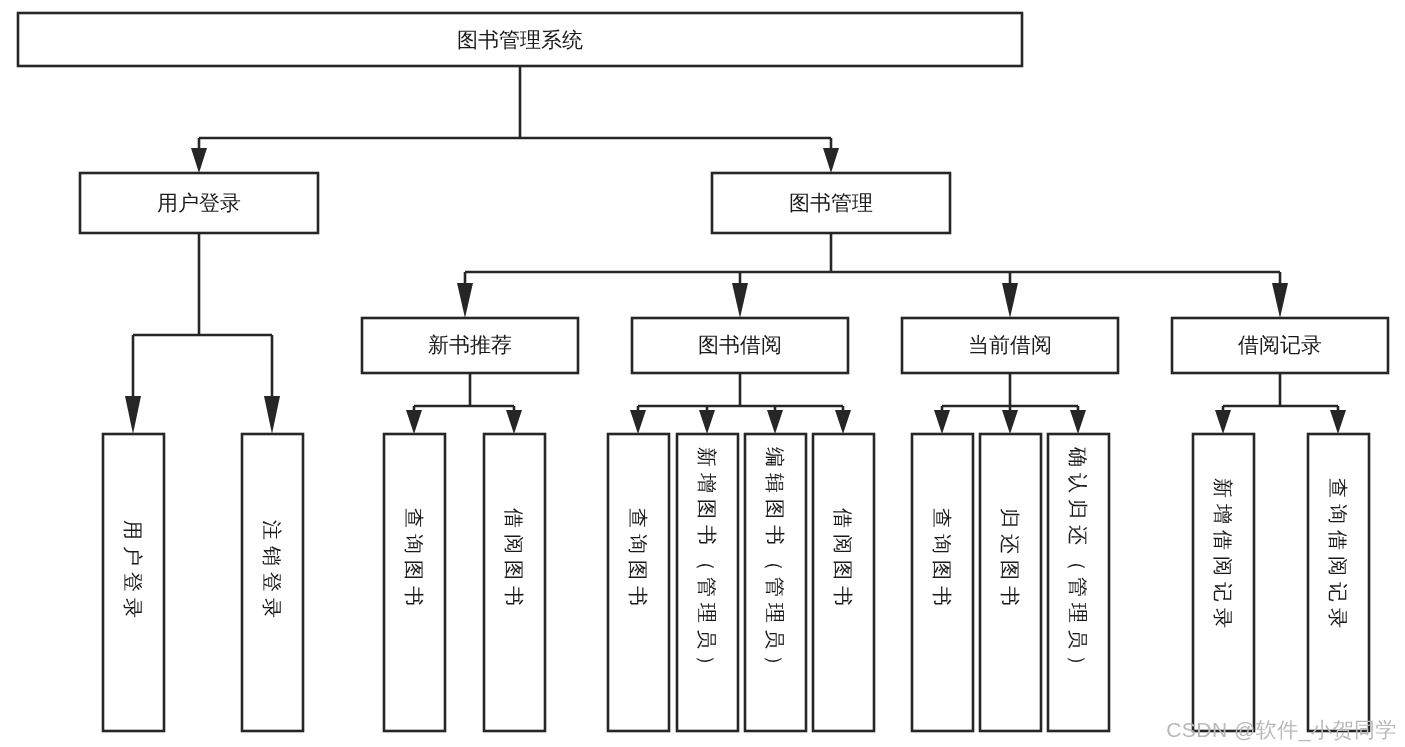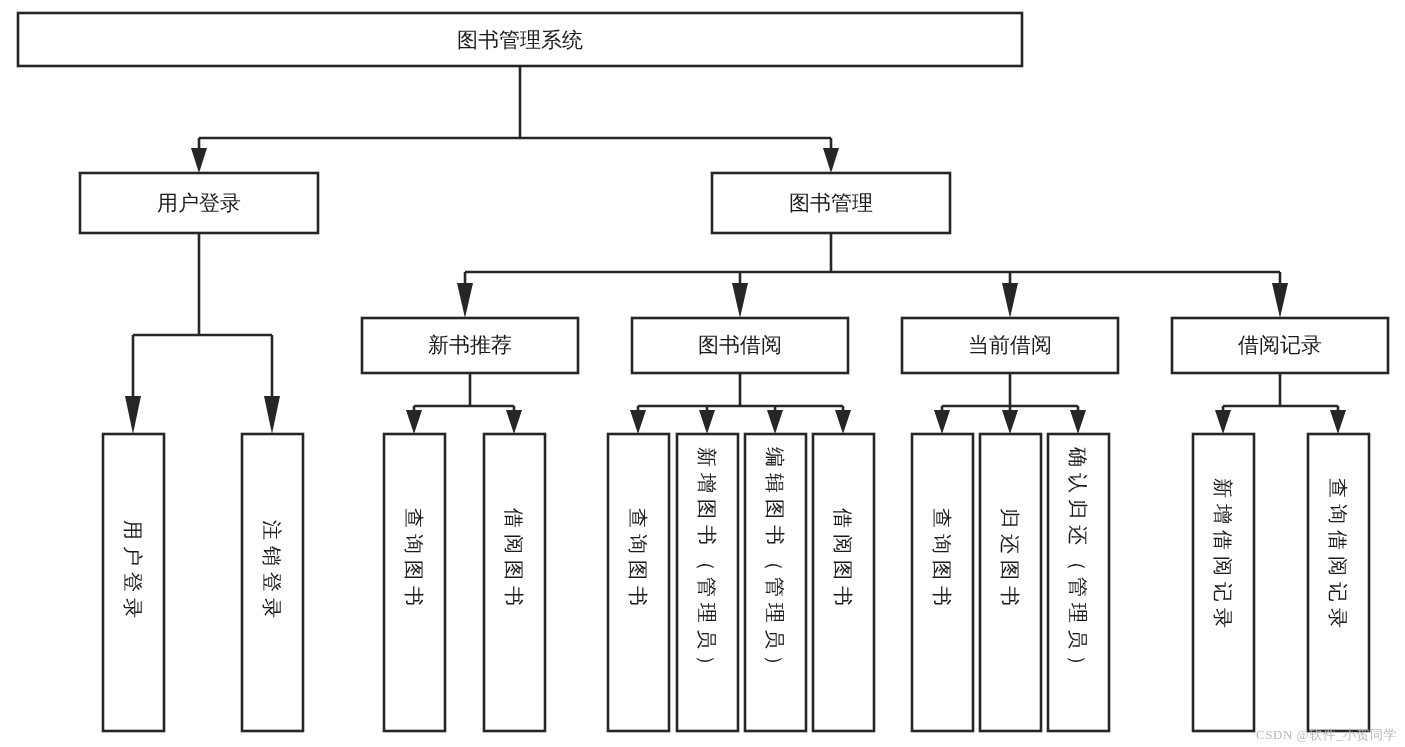--- a/index.html
+++ b/index.html
@@ -22,22 +22,22 @@
   }
   .vlbl{
     fill:#1a1a1a;
     font-family:"DejaVu Sans","Liberation Sans",sans-serif;
     font-size:20px;
     text-anchor:middle;
   }
   .watermark{
     position:absolute;
     right:8px;bottom:3px;
-    font-family:Liberation Serif, serif;
-    font-size:13px;
+    font-family:Liberation Sans, sans-serif;
+    font-size:21px;
     color:#b9b9b9;
     white-space:nowrap;
     letter-spacing:0.5px;
     margin-left:45px;
   }
 </style>
 </head>
 <body>
 
 <div id="stage">

